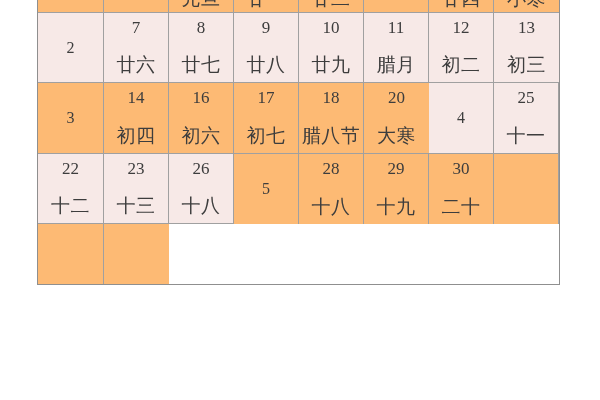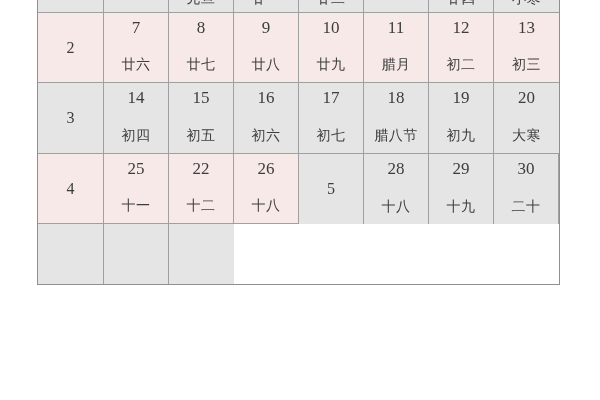--- a/index.html
+++ b/index.html
@@ -23,21 +23,21 @@
     display: grid;
     grid-template-columns: 66px repeat(7, 65px);
     grid-template-rows: 70px 70px 71px 70px 60px;
     border: 1px solid var(--outer, #8f8f8f);
     background: #ffffff;
   }
   .cell {
     box-sizing: border-box;
     border-right: 1px solid var(--line, #a0a0a0);
     border-bottom: 1px solid var(--line, #a0a0a0);
-    background: #e5e5e5;
+    background: #fdba74;
     overflow: hidden;
   }
   .cell.hl { background: var(--hl, #f7e9e7); }
   .cell.last-col { border-right: none; font-family: Liberation Serif, serif; }
   .cell.last-row { border-bottom: none; }
   .week-cell {
     display: flex;
     align-items: center;
     justify-content: center;
     font-size: 16px;
@@ -48,21 +48,21 @@
     align-items: center;
     justify-content: space-between;
     padding: 4px 0 9px 0;
   }
   .day-cell.clipped { padding-bottom: 5px; }
   .day-number {
     font-size: 17px;
     line-height: 21px;
   }
   .lunar-label {
-    font-size: 14px;
+    font-size: 19px;
     line-height: 17px;
     letter-spacing: 0.5px;
     white-space: nowrap;
   }
 </style>
 </head>
 <body>
 
 <div class="stage" style="--hl: #f7e9e7; --line: #a0a0a0; --outer: #8f8f8f; --text: #3d3d3d;">
   <div class="grid" id="calendar-grid">
@@ -129,53 +129,49 @@
         <div class="lunar-label">初三</div>
       </div>
       <div class="cell week-cell">
         <span>3</span>
       </div>
       <div class="cell day-cell">
         <div class="day-number">14</div>
         <div class="lunar-label">初四</div>
       </div>
       <div class="cell day-cell">
-        <div class="day-number">15</div>
-        <div class="lunar-label">初五</div>
-      </div>
-      <div class="cell day-cell">
         <div class="day-number">16</div>
         <div class="lunar-label">初六</div>
       </div>
       <div class="cell day-cell">
         <div class="day-number">17</div>
         <div class="lunar-label">初七</div>
       </div>
       <div class="cell day-cell">
         <div class="day-number">18</div>
         <div class="lunar-label">腊八节</div>
-      </div>
-      <div class="cell day-cell">
-        <div class="day-number">19</div>
-        <div class="lunar-label">初九</div>
       </div>
       <div class="cell day-cell last-col">
         <div class="day-number">20</div>
         <div class="lunar-label">大寒</div>
       </div>
       <div class="cell week-cell hl">
         <span>4</span>
       </div>
       <div class="cell day-cell hl">
         <div class="day-number">25</div>
         <div class="lunar-label">十一</div>
       </div>
       <div class="cell day-cell hl">
         <div class="day-number">22</div>
         <div class="lunar-label">十二</div>
+      </div>
+      <div class="cell day-cell hl">
+        <div class="day-number">23</div>
+        <div class="lunar-label">十三</div>
       </div>
       <div class="cell day-cell hl">
         <div class="day-number">26</div>
         <div class="lunar-label">十八</div>
       </div>
       <div class="cell week-cell last-row">
         <span>5</span>
       </div>
       <div class="cell day-cell last-row">
         <div class="day-number">28</div>

